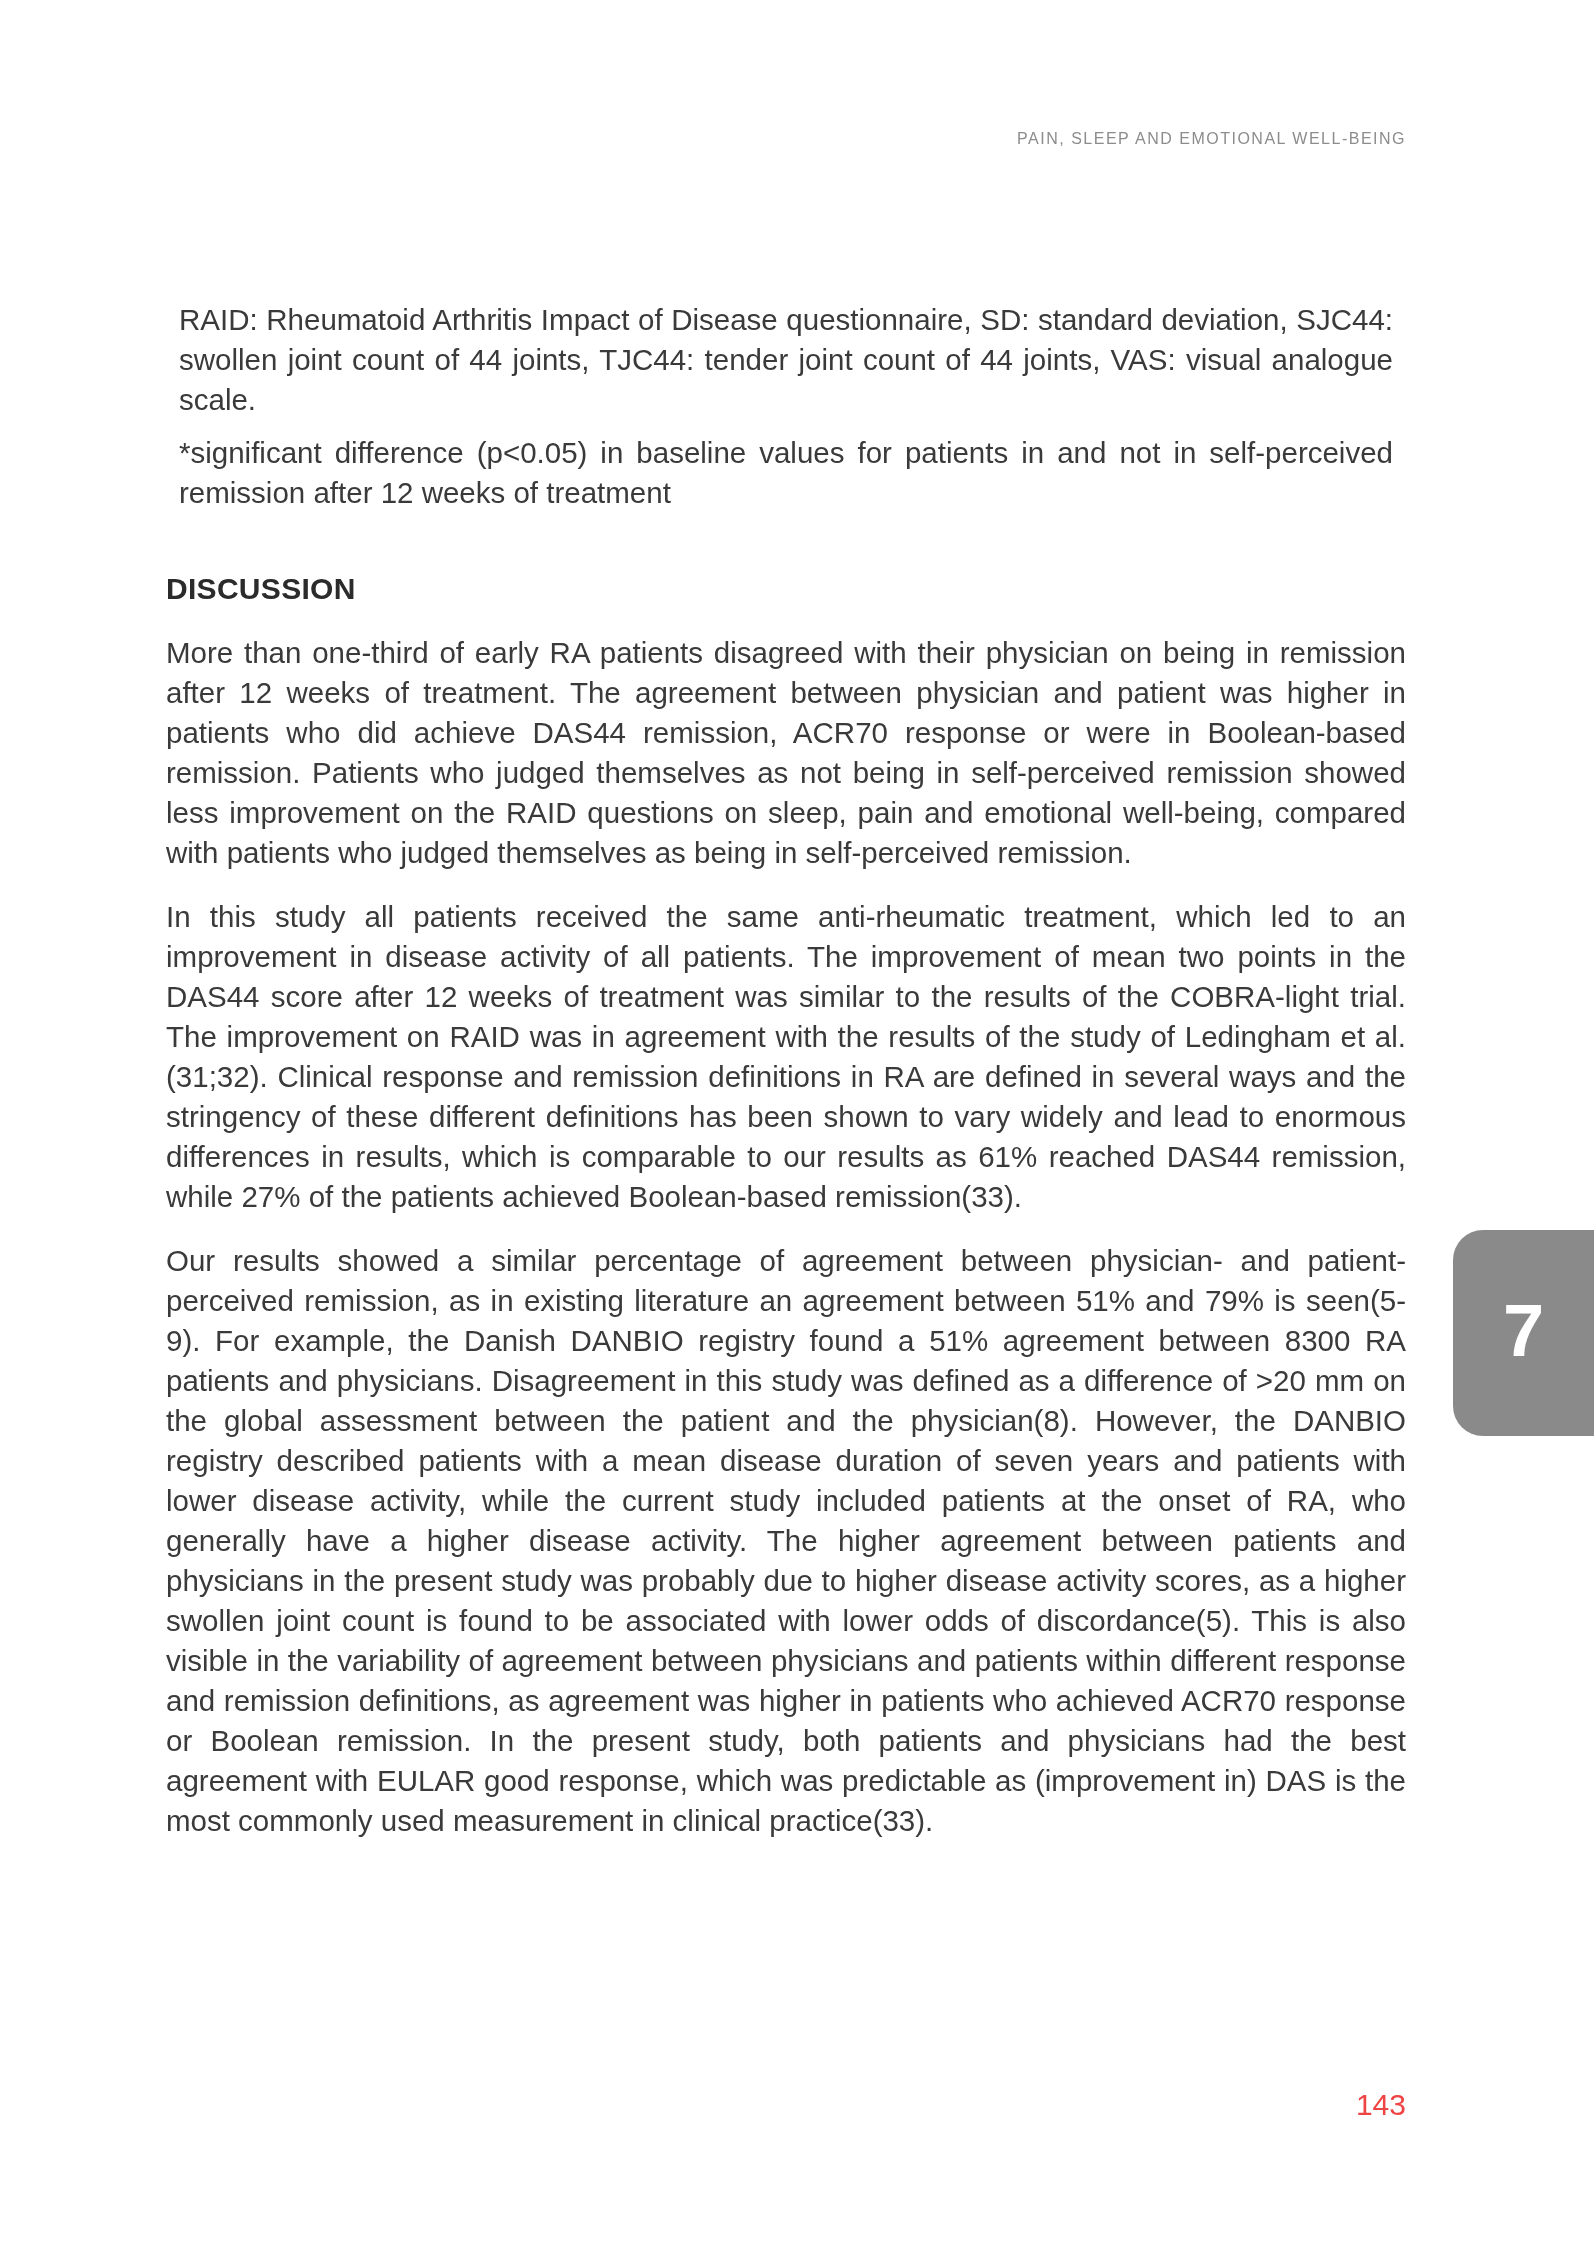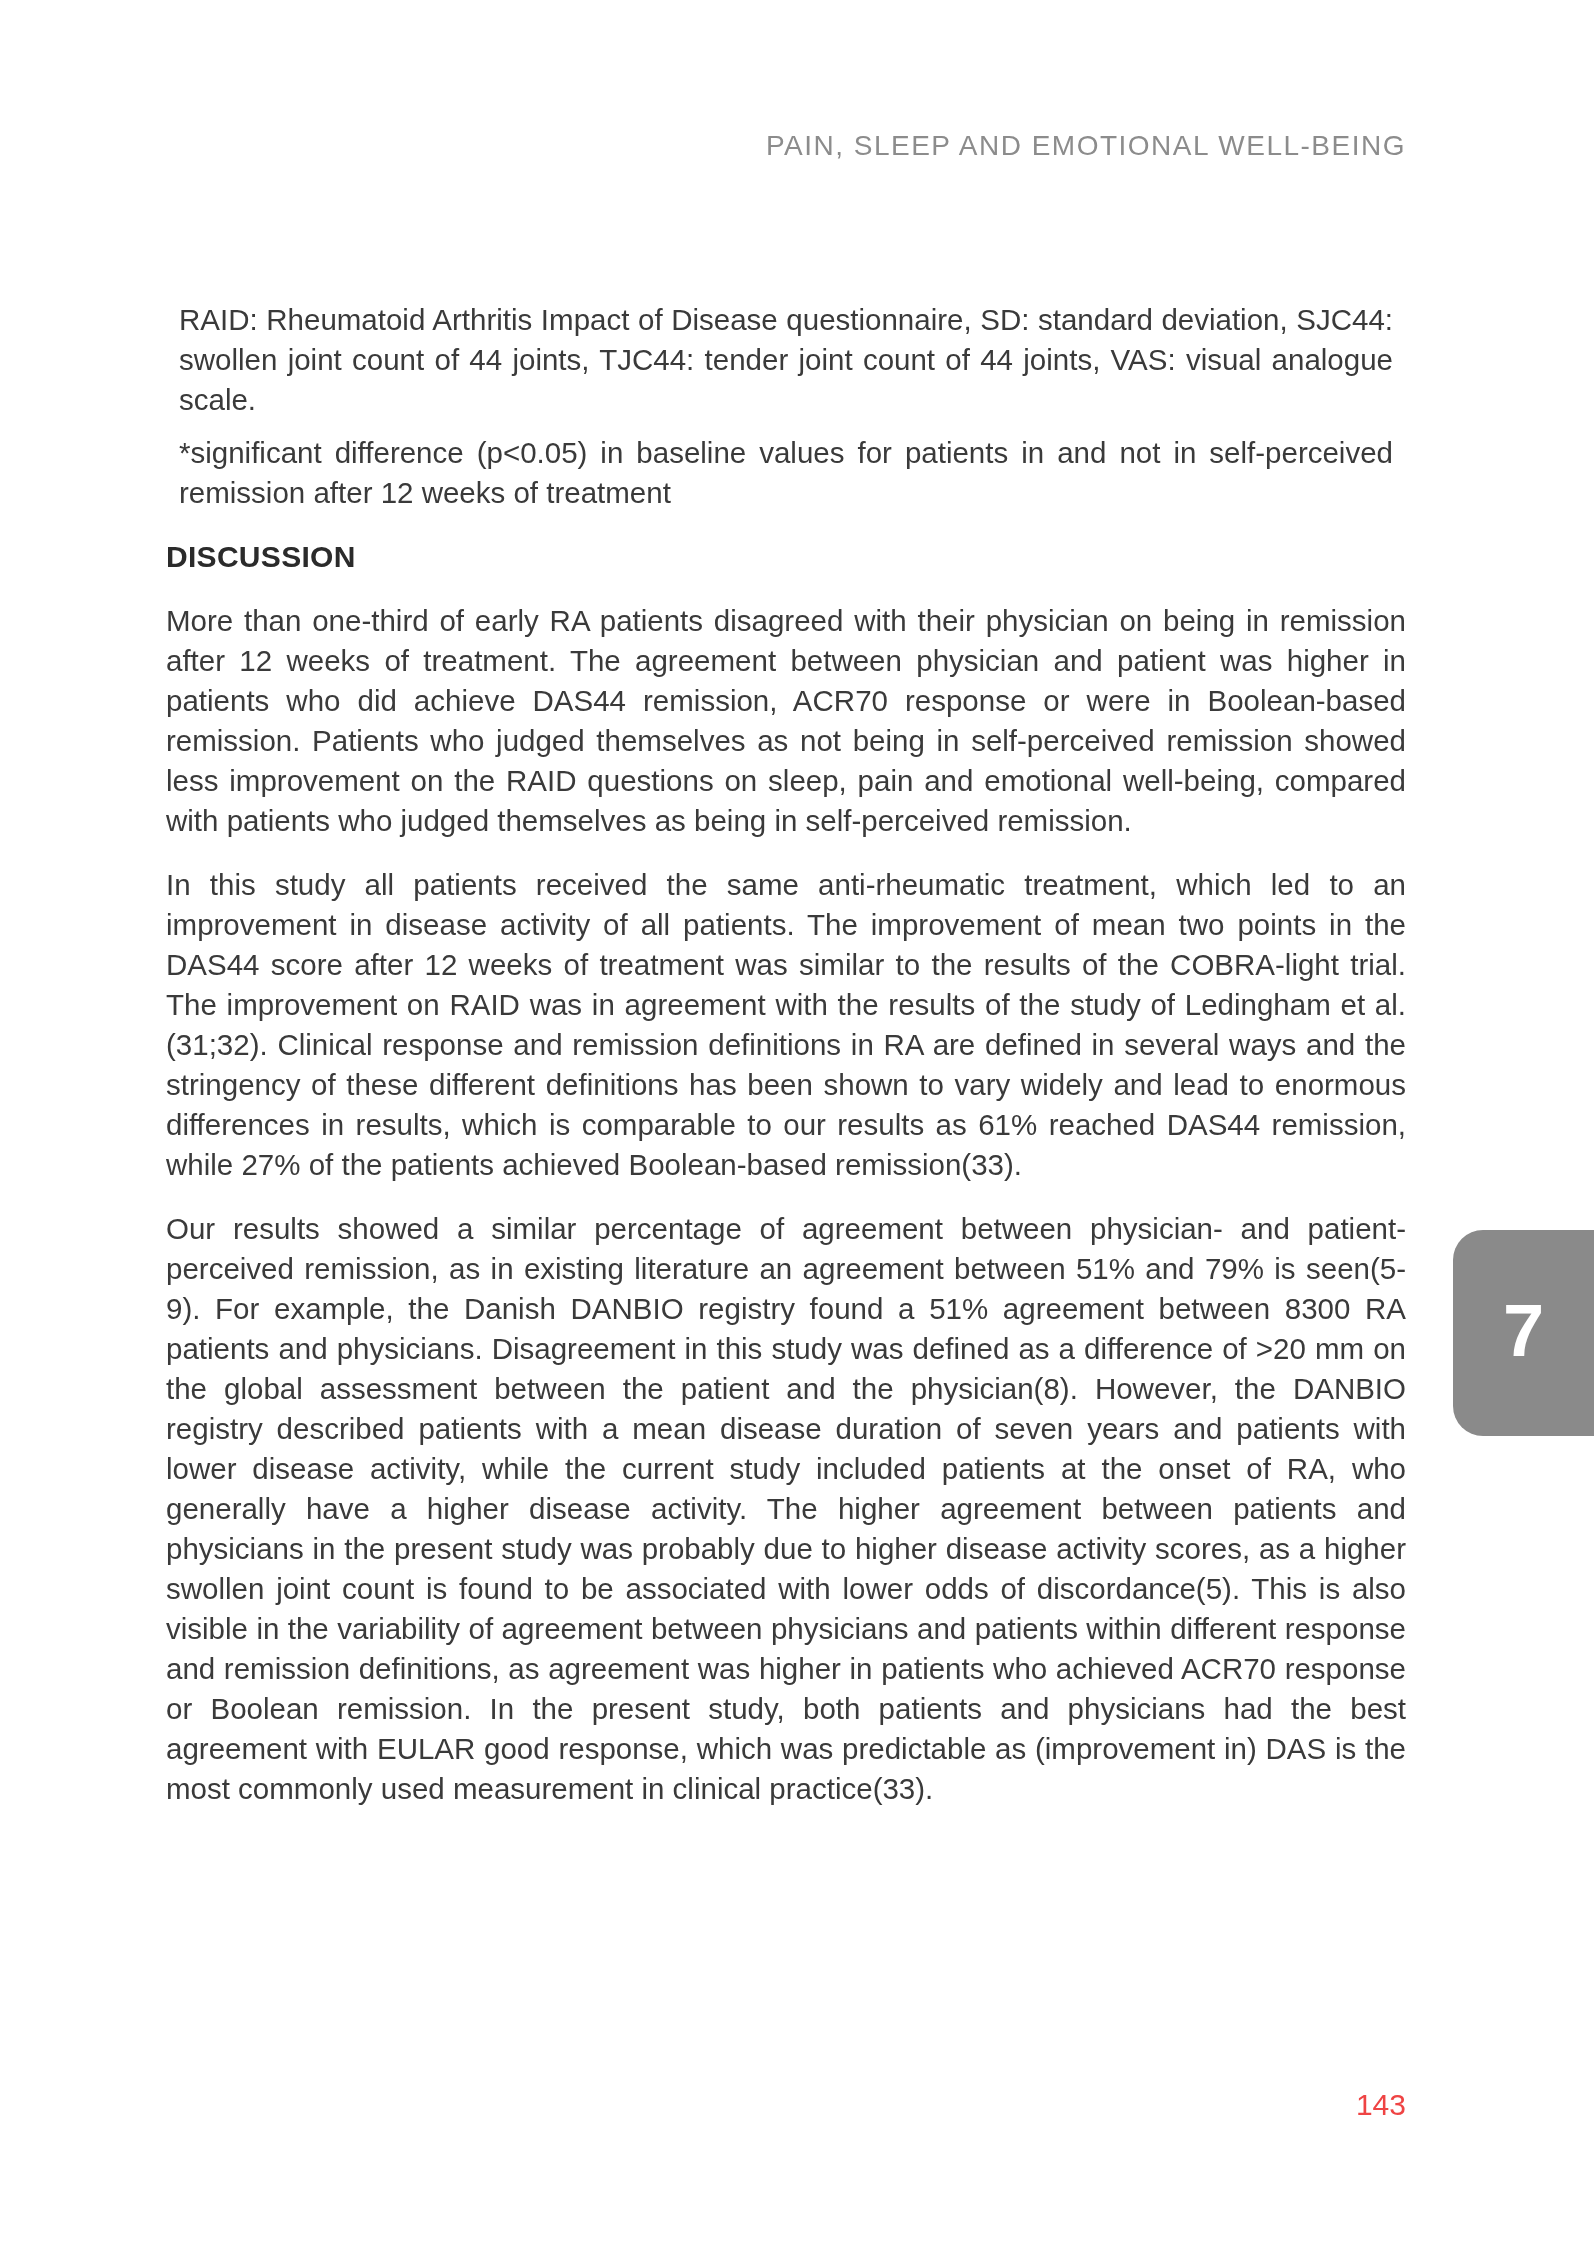--- a/index.html
+++ b/index.html
@@ -13,41 +13,41 @@
   }
   .page {
     position: absolute;
     inset: 0;
     background: #ffffff;
   }
   .running-header {
     position: absolute;
     top: 130px;
     right: 188px;
-    font-size: 28px;
+    font-size: 16px;
     letter-spacing: 1.5px;
     color: #8c8c8c;
     text-align: left;
     white-space: nowrap;
   }
   .content {
     position: absolute;
     left: 166px;
     top: 287px;
     width: 1240px;
     color: #3a3a3a;
     font-size: 29.5px;
     line-height: 40px;
     text-align: justify;
   }
   .footnote p {
     margin: 13px;
   }
   .section-heading {
-    margin-top: 24px;
+    margin-top: 56px;
     font-weight: bold;
     color: #2b2b2b;
     font-size: 30px;
     letter-spacing: 0.3px;
     text-align: left;
   }
   .body-paragraph {
     margin-top: 24px;
   }
   .chapter-tab {

